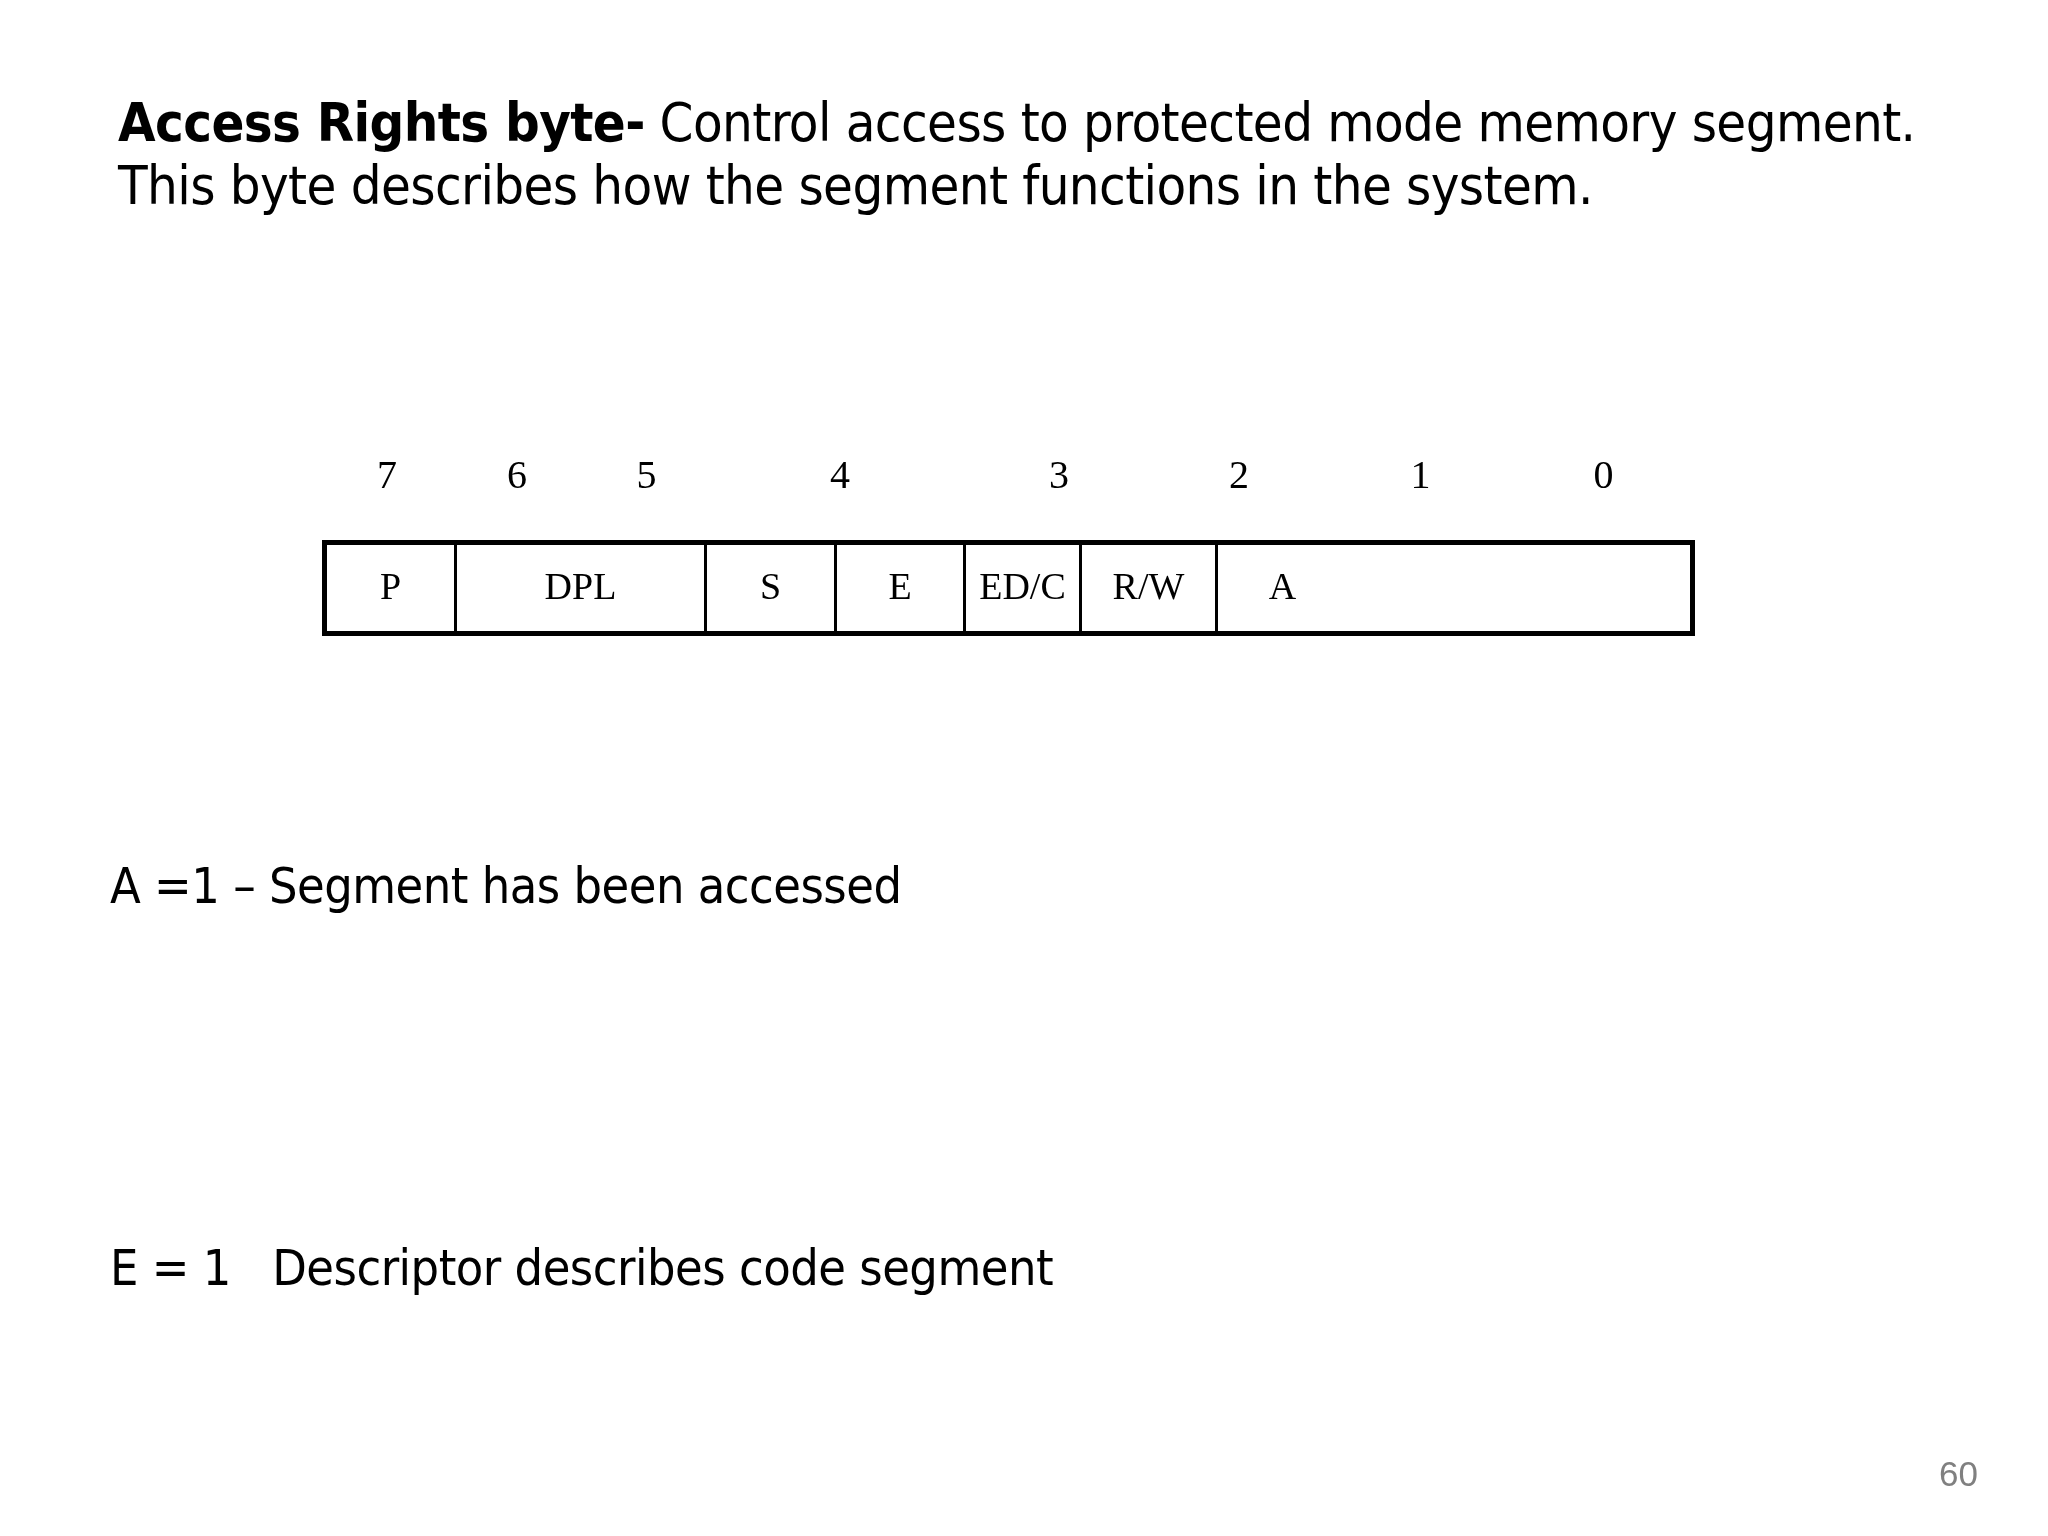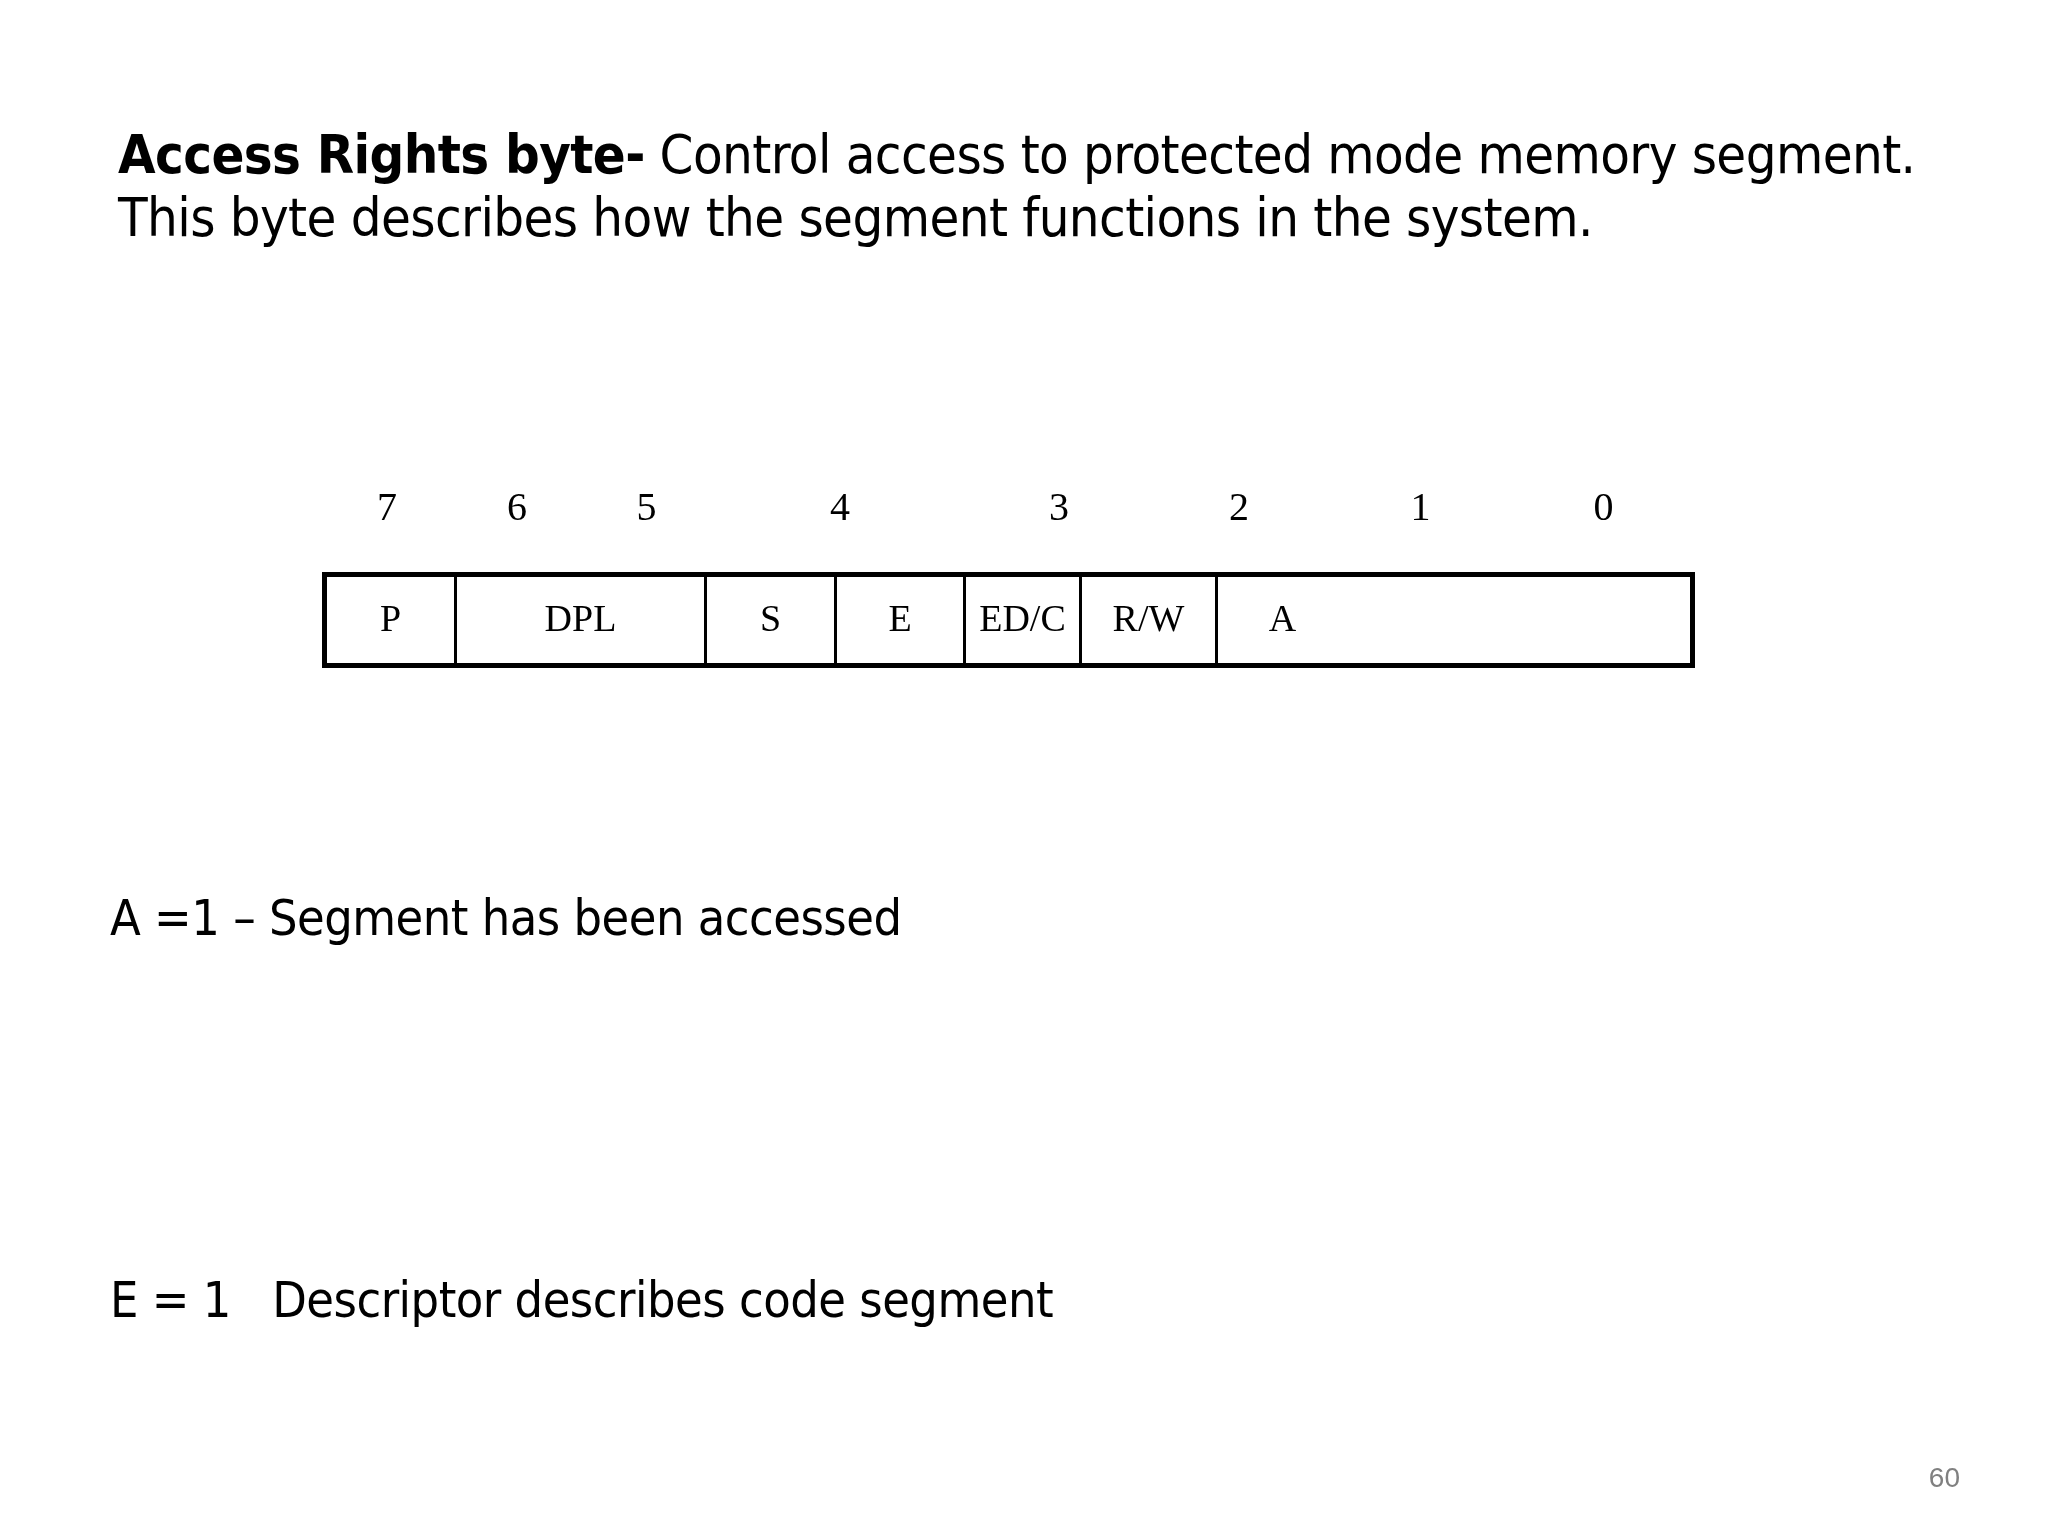--- a/index.html
+++ b/index.html
@@ -13,21 +13,20 @@
     position: relative;
     overflow: hidden;
     font-family: "Liberation Sans", sans-serif;
     color: #000000;
   }
 
   .slide {
     position: absolute;
     inset: 0;
     background: #ffffff;
-    margin-top: 32px;
   }
 
   
   .heading-block {
     position: absolute;
     left: 118px;
     top: 92px;
     width: 1800px;
     font-family: "DejaVu Sans", sans-serif;
     font-size: 54px;
@@ -106,24 +105,24 @@
   .body-line.spacer {
     height: 64px;
   }
   .lbl {
     display: inline-block;
   }
 
   
   .page-number {
     position: absolute;
-    right: 88px;
+    right: 70px;
     bottom: 42px;
     font-family: "Liberation Sans", sans-serif;
-    font-size: 28px;
+    font-size: 35px;
     color: #808080;
   }
 </style>
 </head>
 <body>
 
 <div class="slide">
 
   <div class="heading-block">
     <span class="lead">Access Rights byte-</span><span> Control access to protected mode memory segment. This byte describes how the segment functions in the system.</span>

